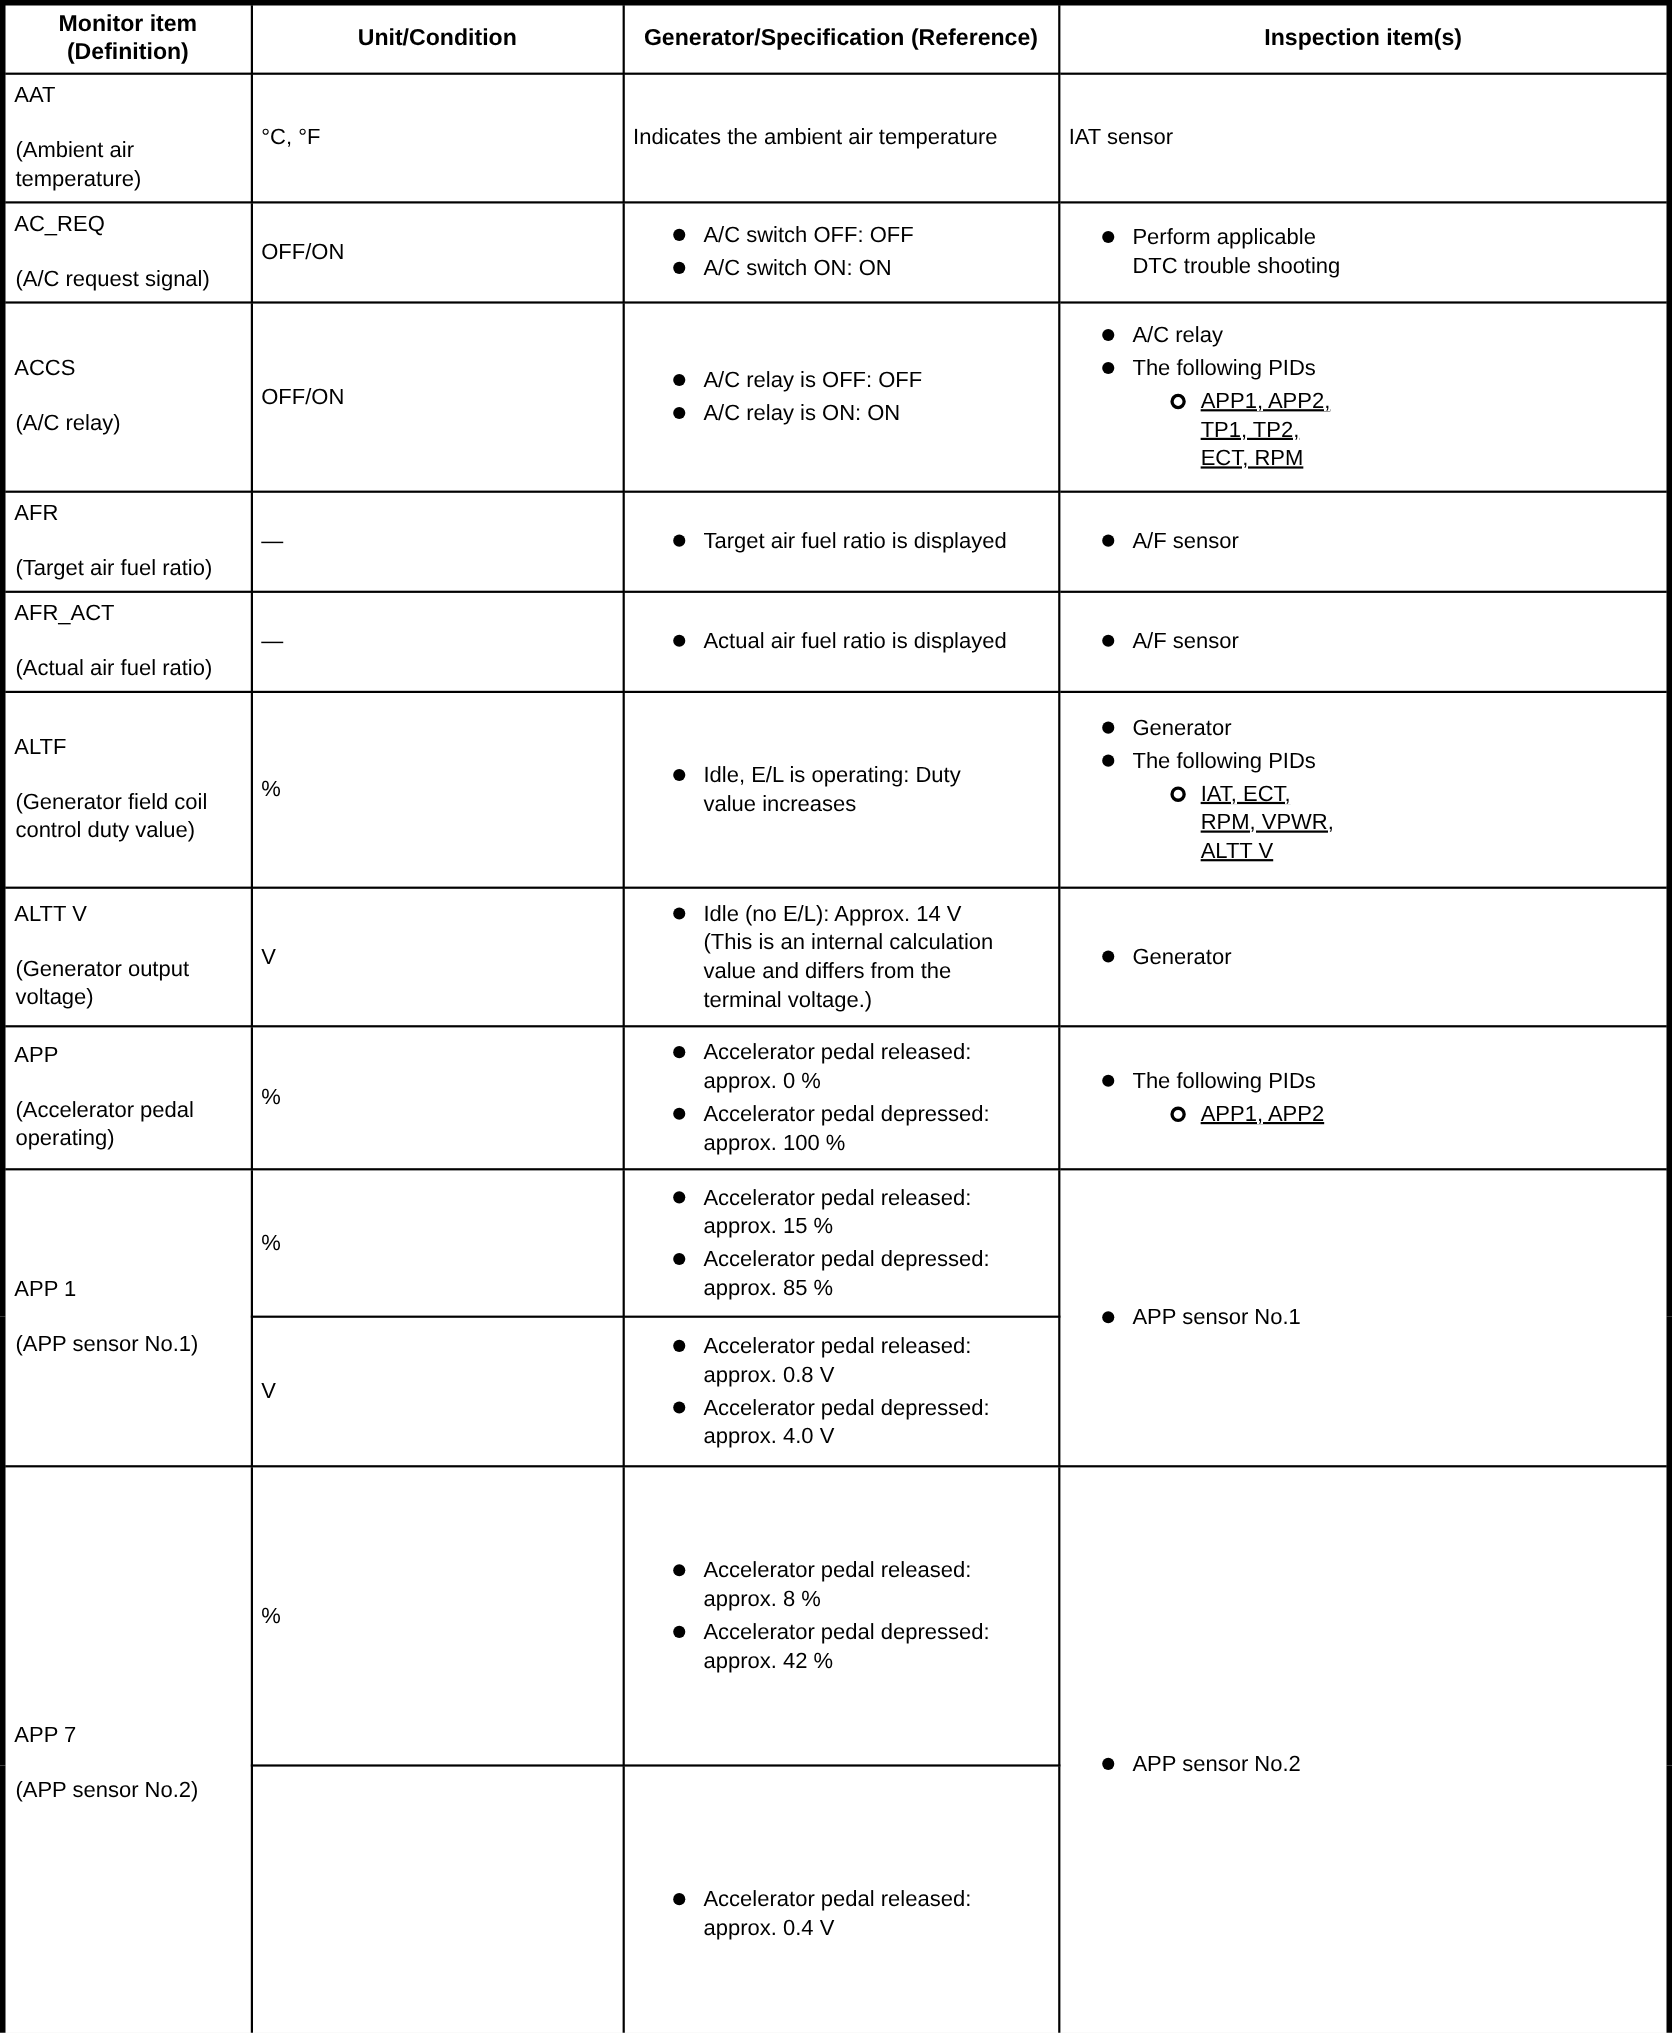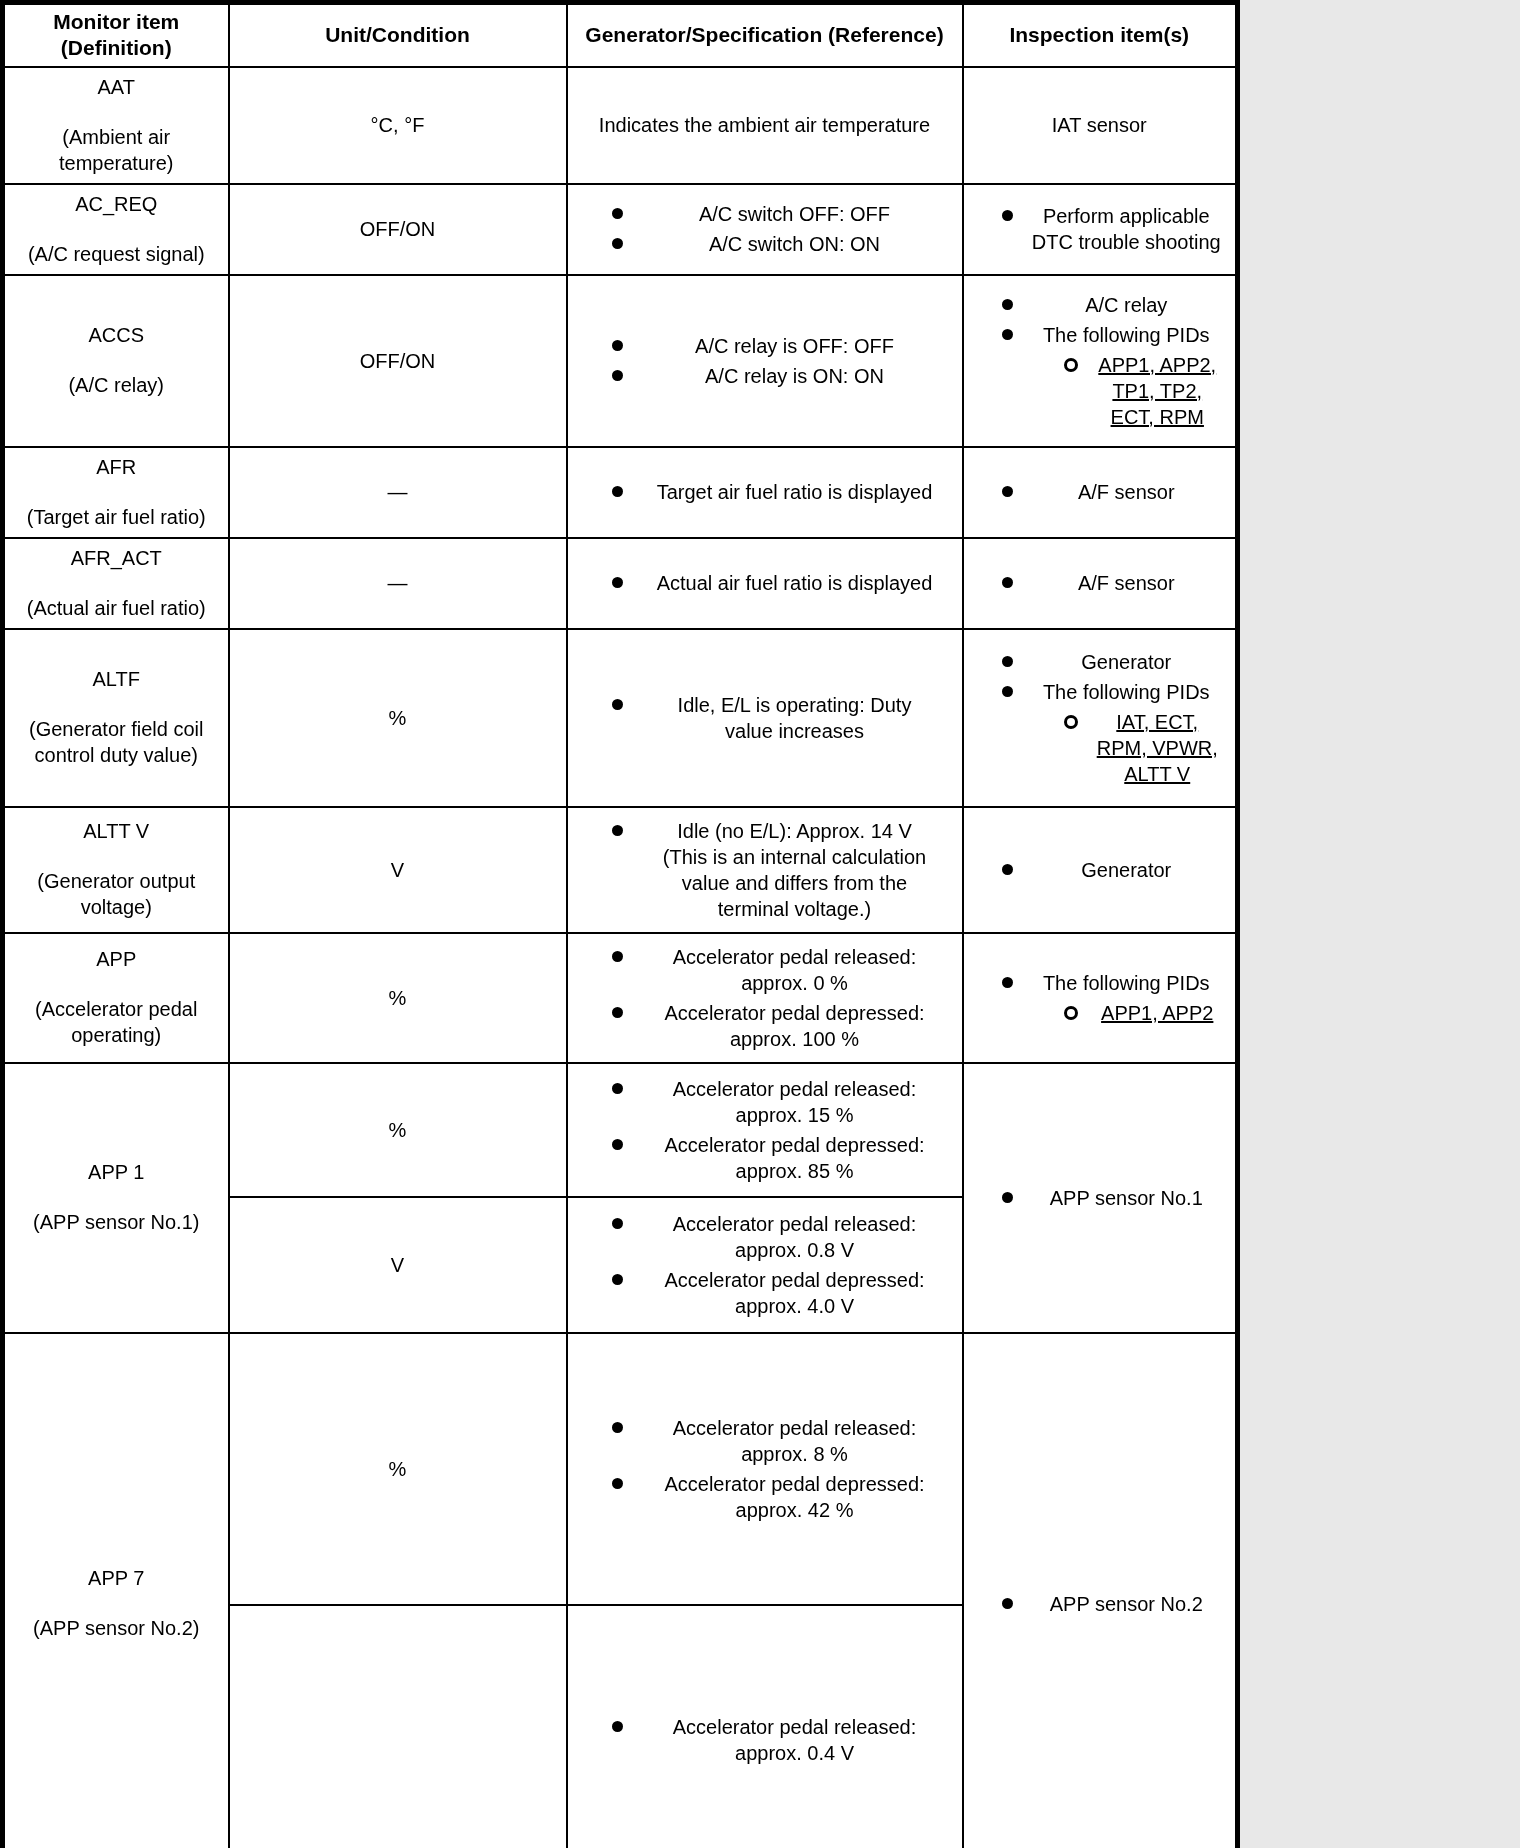--- a/index.html
+++ b/index.html
@@ -1,31 +1,31 @@
 <!DOCTYPE html>
 <html><head>
 <meta charset="utf-8">
 <style>
   html,body { margin:0; padding:0; background:#e8e8e8; }
   .page {
-    width:1240px; height:1848px; background:#c2410c; box-sizing:border-box;
+    width:1520px; height:1848px; background:#c2410c; box-sizing:border-box;
     font-family:"Liberation Sans", sans-serif; color:#000;
   }
   table.pid {
     width:100%; height:100%; border-collapse:collapse; table-layout:fixed;
     font-size:20px; line-height:1.3; background:#fff;
   }
   table.pid { border:5px solid #000; }
   table.pid th, table.pid td { border:2px solid #000; }
 
   th {
     font-size:21px; font-weight:bold; text-align:center; vertical-align:middle;
     white-space:pre-line; padding:4px 6px; line-height:1.25;
   }
-  td { vertical-align:middle; padding:6px 8px;text-align:center; }
+  td { vertical-align:middle; padding:6px 8px; }
 
   
   .mi-name { margin:0 0 24px 0; }
   .mi-def  { margin:1px; }
 
   
   ul.blist { list-style:none; margin:0; padding:0 4px 0 34px; }
   ul.blist li {
     position:relative; padding-left:30px; margin:4px 0;
     white-space:pre-line;

